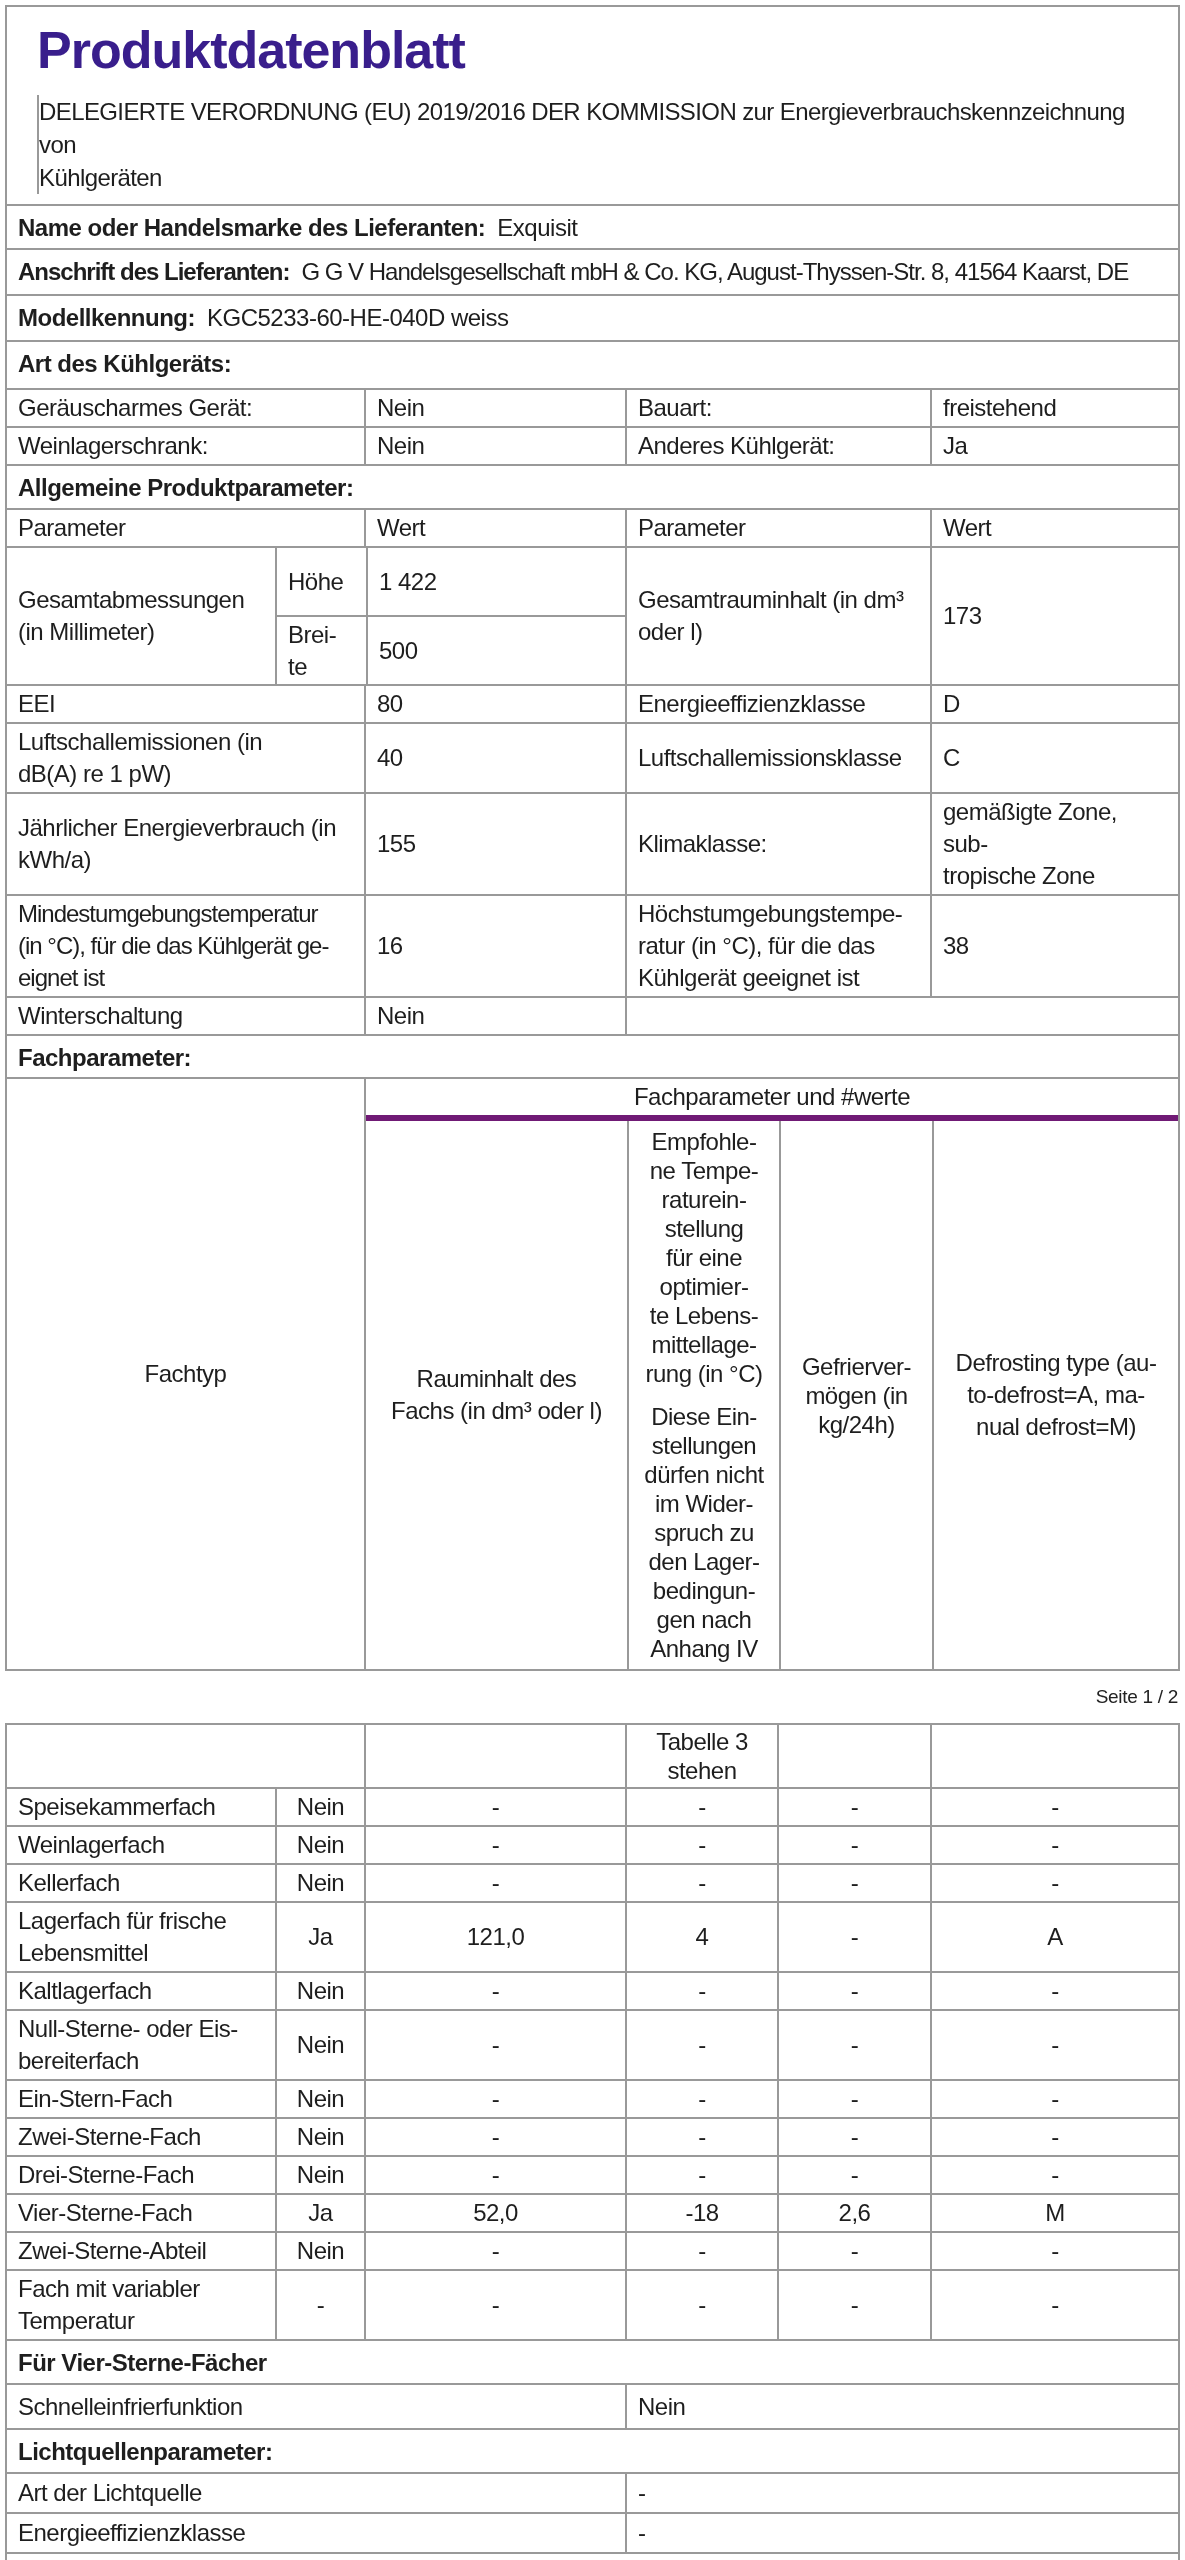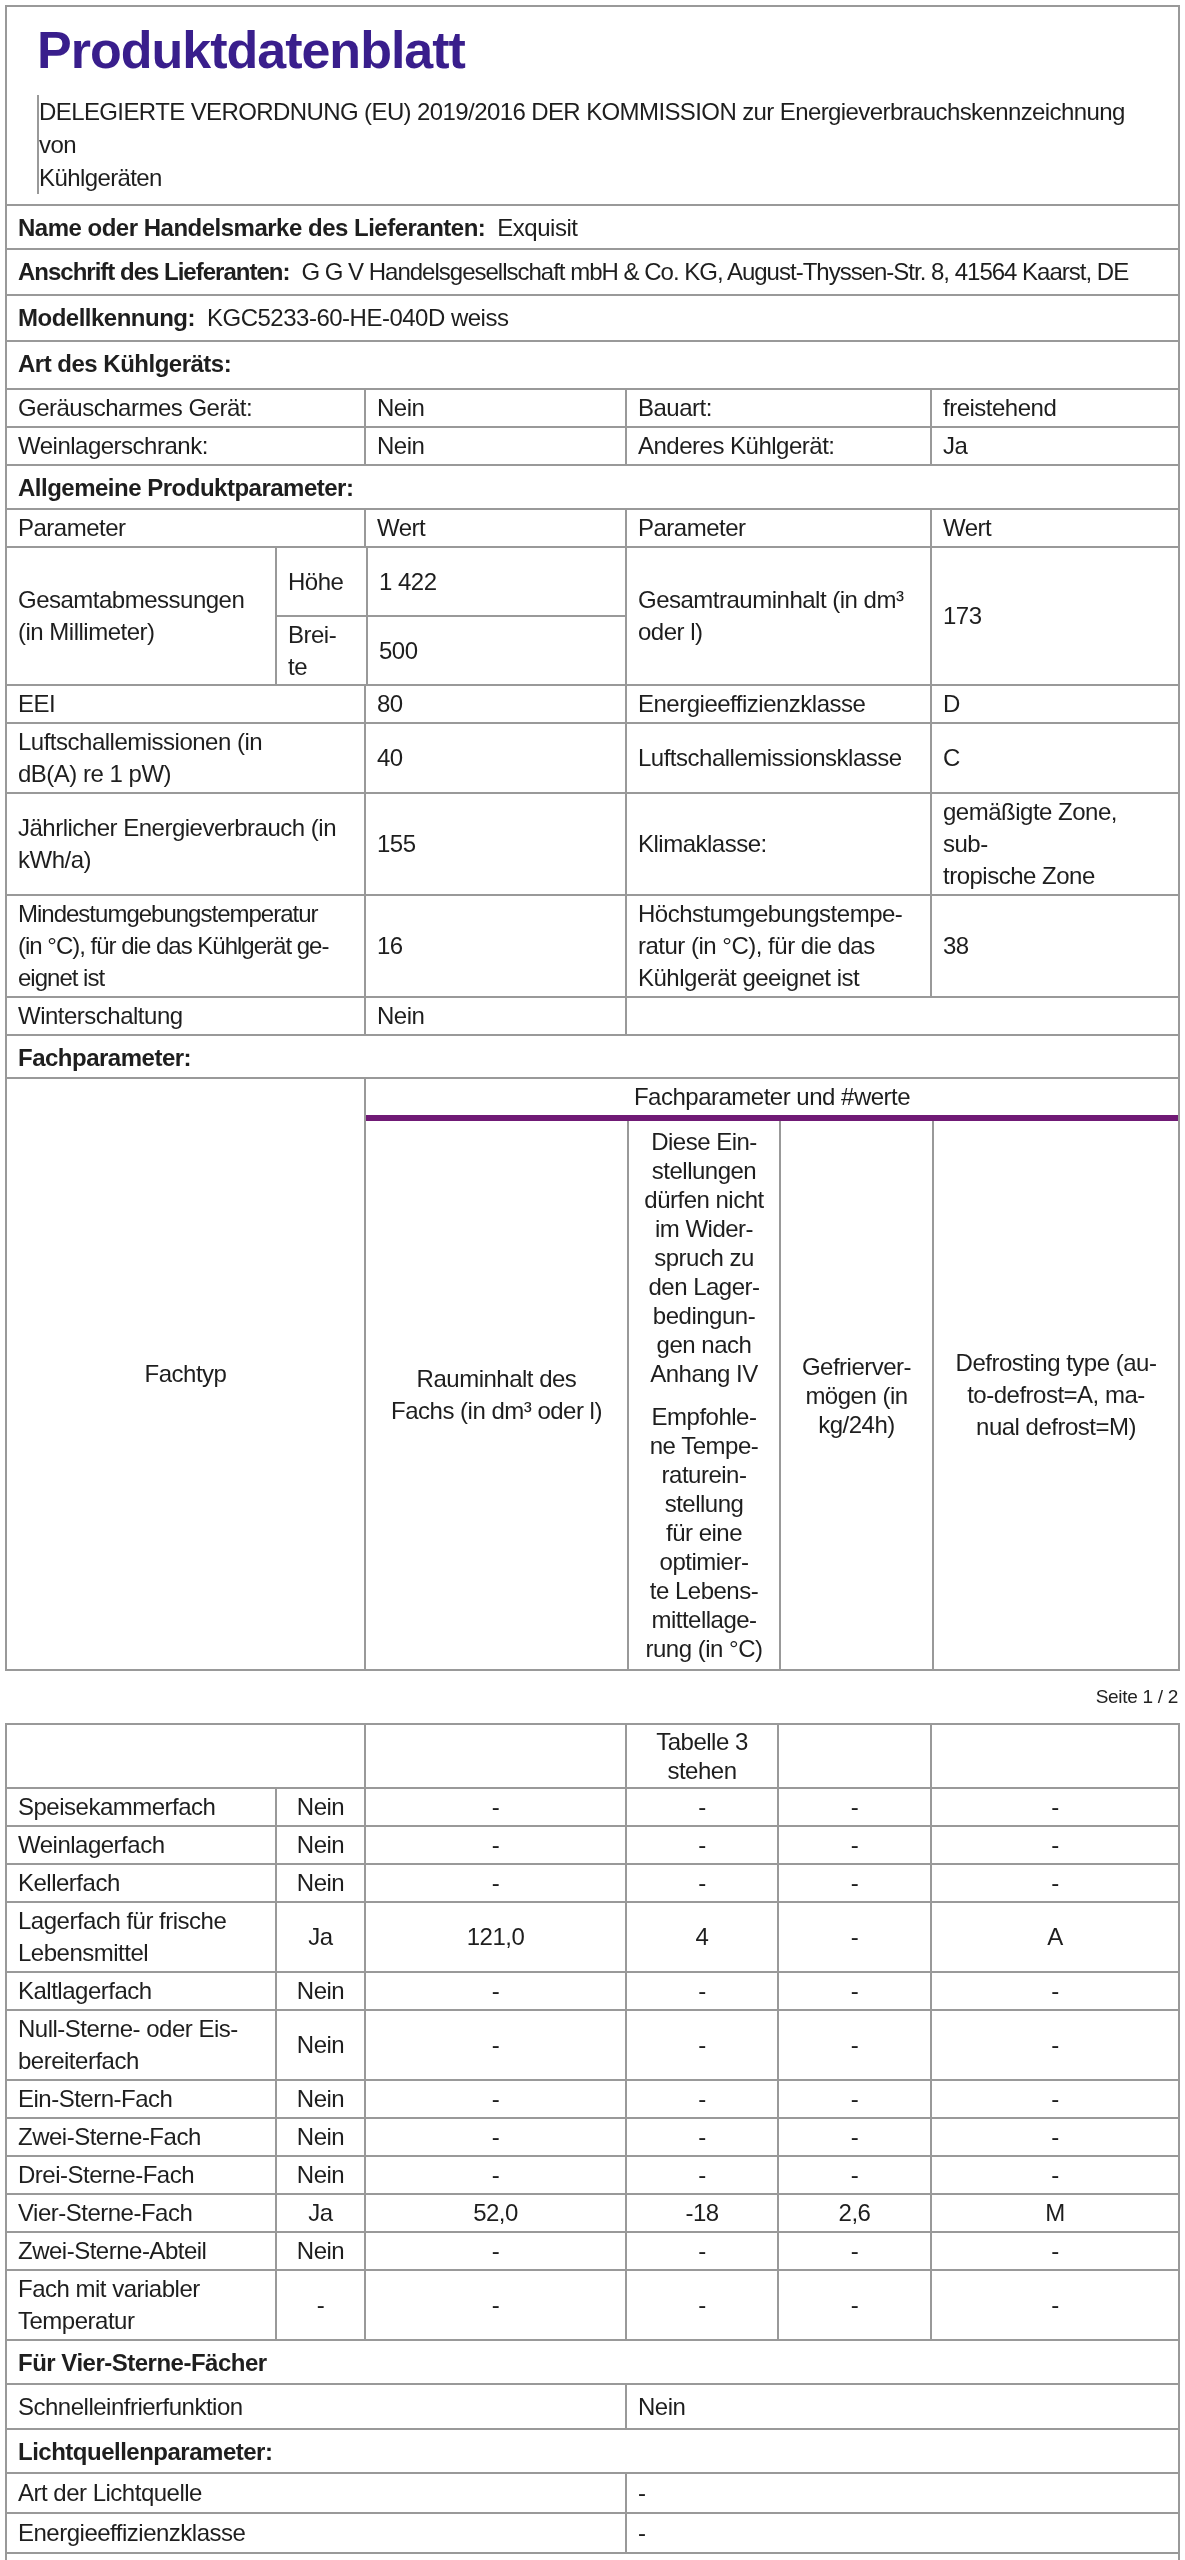--- a/index.html
+++ b/index.html
@@ -184,38 +184,38 @@
     </div>
 
     <div class="row" style="min-height:581px">
       <div class="cell w-ab hdrcell">Fachtyp</div>
       <div class="hdrright">
         <div class="cell grouph">Fachparameter und #werte</div>
         <div class="hdrcols">
           <div class="cell hdrcell w-c">Rauminhalt des
 Fachs (in dm³ oder l)</div>
           <div class="temp-col w-d">
+            <div>Empfohle-
+ne Tempe-
+raturein-
+stellung
+für eine
+optimier-
+te Lebens-
+mittellage-
+rung (in °C)</div>
             <div>Diese Ein-
 stellungen
 dürfen nicht
 im Wider-
 spruch zu
 den Lager-
 bedingun-
 gen nach
 Anhang IV</div>
-            <div>Empfohle-
-ne Tempe-
-raturein-
-stellung
-für eine
-optimier-
-te Lebens-
-mittellage-
-rung (in °C)</div>
           </div>
           <div class="cell hdrcell w-e lh29">Gefrierver-
 mögen (in
 kg/24h)</div>
           <div class="cell hdrcell w-f">Defrosting type (au-
 to-defrost=A, ma-
 nual defrost=M)</div>
         </div>
       </div>
     </div>

